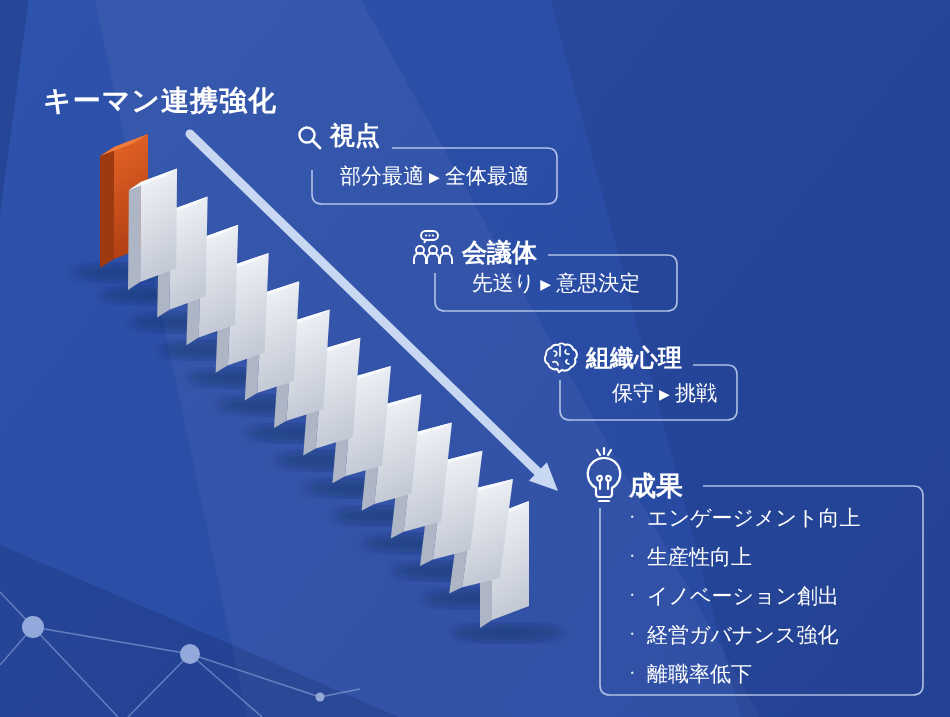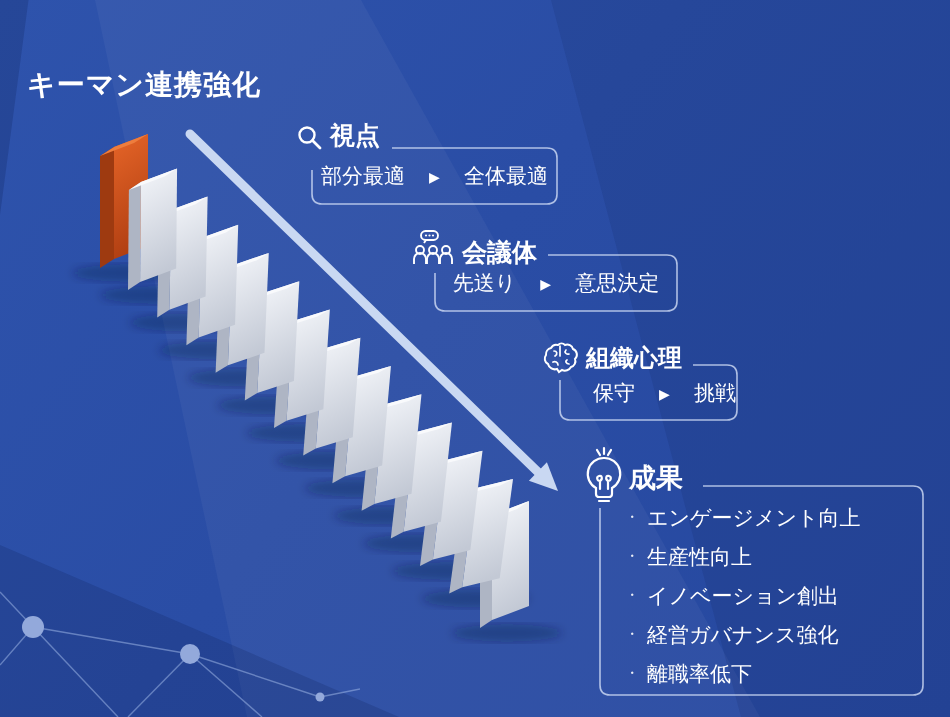--- a/index.html
+++ b/index.html
@@ -4,30 +4,30 @@
 <style>
   html,body{margin:0;padding:0;background:#1c2f63;}
   #stage{position:relative;width:950px;height:717px;overflow:hidden;
          font-family:"Liberation Sans","DejaVu Sans",sans-serif;
          background:linear-gradient(128deg,#2E53AC 0%,#2A4DA5 45%,#26489F 100%);}
   .ov{position:absolute;inset:0;pointer-events:none;}
   .ov1{background:rgba(255,255,255,.045);clip-path:polygon(10% 0,38% 0,80% 100%,26% 100%);}
   .ov2{background:rgba(8,18,60,.10);clip-path:polygon(58% 0,100% 0,100% 100%,78% 100%);}
   .ov3{background:rgba(8,18,60,.16);clip-path:polygon(0 76%,42% 100%,0 100%);}
   .ov4{background:rgba(8,18,60,.18);clip-path:polygon(0 0,3% 0,0 30%);}
-  #page-title{position:absolute;left:27px;top:66px;margin:0;color:#fff;
+  #page-title{position:absolute;left:27px;top:66px;margin:16px;color:#fff;
               font-size:28px;font-weight:bold;letter-spacing:1px;}
   .abs{position:absolute;}
   .label-group{position:absolute;color:#fff;margin-top:8px;}
   .lg-title{position:absolute;font-weight:bold;color:#fff;white-space:nowrap;}
   .lg-icon{position:absolute;}
   .frame{position:absolute;left:0;top:0;pointer-events:none;}
   .frame path{fill:none;stroke:rgba(214,226,248,.78);stroke-width:1.6px;}
   .pair{position:absolute;display:flex;align-items:center;justify-content:center;
-        gap:24px;font-size:21px;white-space:nowrap;}
+        gap:5px;font-size:21px;white-space:nowrap;}
   .tri{font-size:14px;line-height:1;transform:translateY(1px);}
   .result-list{position:absolute;display:flex;flex-direction:column;}
   .result-item{display:flex;align-items:center;height:39px;font-size:21px;white-space:nowrap;}
   .result-item .blt{width:30px;text-align:center;font-size:15px;opacity:.9;}
   svg{display:block;}
 </style>
 </head>
 <body>
 
 <div id="stage">
@@ -228,21 +228,21 @@
     <svg class="lg-icon" style="left:6px;top:0" width="46" height="62" viewBox="0 0 46 62">
       <g fill="none" stroke="#fff" stroke-width="2.2" stroke-linecap="round">
         <line x1="16" y1="4" x2="19" y2="9"></line>
           <line x1="23" y1="2" x2="23" y2="8"></line>
           <line x1="30" y1="4" x2="27" y2="9"></line>
         <path d="M23 12 a16 16 0 0 1 8 30 l0 6 a3 3 0 0 1 -3 3 l-10 0 a3 3 0 0 1 -3 -3 l0 -6 a16 16 0 0 1 8 -30 z"></path>
         <path d="M17 51 h12 M18 55 h10"></path>
         <path d="M19 35 c-3 0 -4 -4 -1 -5 c3 -1 4 3 1 5 l0 8 M27 35 c3 0 4 -4 1 -5 c-3 -1 -4 3 -1 5 l0 8"></path>
       </g>
     </svg>
-    <div class="lg-title" style="left:54px;top:14px;font-size:27px">成果</div>
+    <div class="lg-title" style="left:54px;top:22px;font-size:27px">成果</div>
     <svg class="frame" width="365" height="260" viewBox="0 0 365 260">
       <path d="M 128 40 L 338 40 Q 348 40 348 50 L 348 239 Q 348 249 338 249 L 35 249 Q 25 249 25 239 L 25 62"></path>
     </svg>
     <div class="result-list" style="left:42px;top:52px">
       <div class="result-item">
         <span class="blt">・</span>
         <span>エンゲージメント向上</span>
       </div>
       <div class="result-item">
         <span class="blt">・</span>

